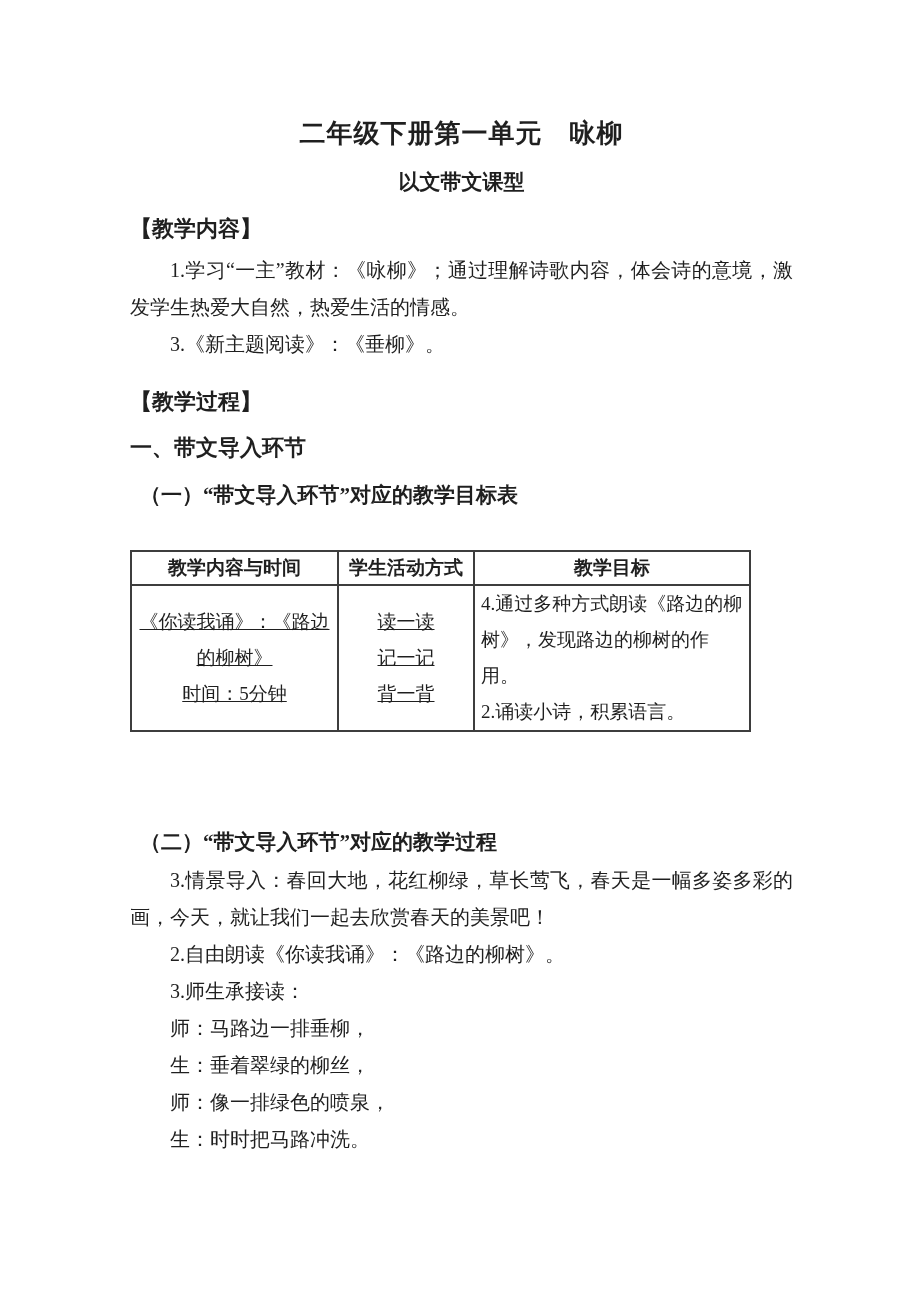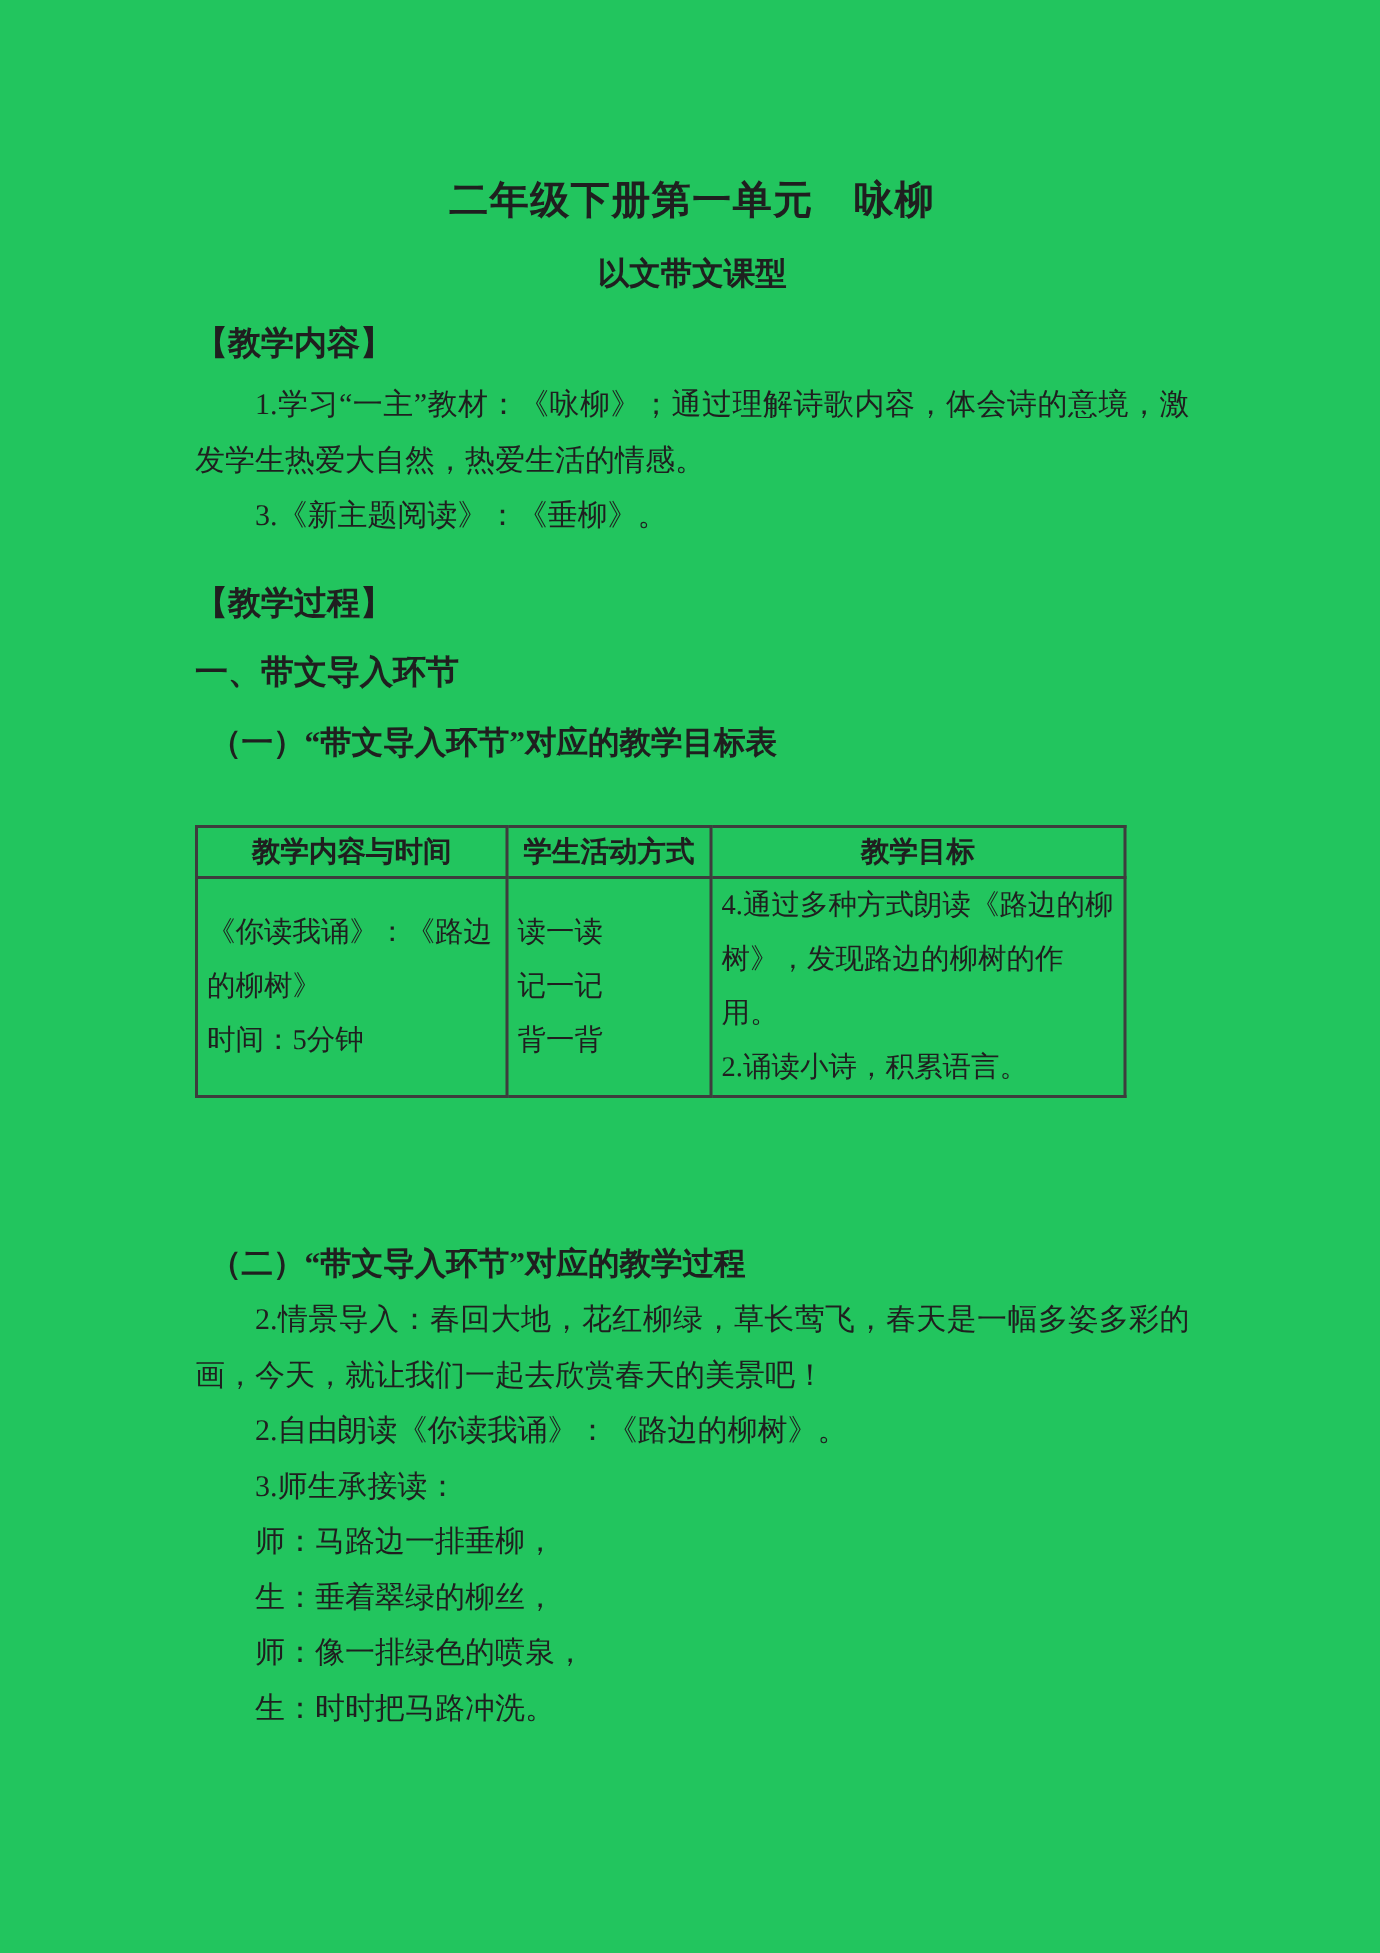--- a/index.html
+++ b/index.html
@@ -1,21 +1,21 @@
 <!DOCTYPE html>
 <html><head>
 <meta charset="utf-8">
 <style>
   html, body { margin: 0; padding: 0; background: #e8e8e8; }
   .page {
     position: relative;
     width: 920px;
     height: 1302px;
     margin: 0 auto;
-    background: #22c55e;
+    background: #ffffff;
     box-sizing: border-box;
     padding: 117px 127px 0 130px;
     overflow: hidden;
     font-family: "Liberation Serif", "DejaVu Serif", serif;
     color: #1f1f1f;
   }
   .doc-title {
     margin: 0;
     font-size: 26px;
     line-height: 34px;
@@ -76,21 +76,21 @@
     font-weight: bold;
     text-align: center;
     font-size: 19px;
   }
   .goals-table td {
     height: 110px;
     vertical-align: middle;
     line-height: 36px;
   }
   .goals-table td p { margin: 0; }
-  .cell-center { text-align: left; }
+  .cell-center { text-align: center; text-decoration: underline; }
   .cell-left { text-align: left; }
   .col-content { width: 207px; }
   .col-activity { width: 136px; }
   .col-goal { width: 276px; }
 </style>
 </head>
 <body>
 
 <div class="page">
 
@@ -131,21 +131,21 @@
         </td>
         <td class="cell-left">
           <p>4.通过多种方式朗读《路边的柳树》，发现路边的柳树的作用。</p>
           <p>2.诵读小诗，积累语言。</p>
         </td>
       </tr>
     </tbody>
   </table>
 
   <h5 class="h-level2 second">（二）“带文导入环节”对应的教学过程</h5>
-  <p class="body-para step-first">2.情景导入：春回大地，花红柳绿，草长莺飞，春天是一幅多姿多彩的画，今天，就让我们一起去欣赏春天的美景吧！</p>
+  <p class="body-para step-first">3.情景导入：春回大地，花红柳绿，草长莺飞，春天是一幅多姿多彩的画，今天，就让我们一起去欣赏春天的美景吧！</p>
   <p class="body-para">2.自由朗读《你读我诵》：《路边的柳树》。</p>
   <p class="body-para">3.师生承接读：</p>
   <p class="body-para">师：马路边一排垂柳，</p>
   <p class="body-para">生：垂着翠绿的柳丝，</p>
   <p class="body-para">师：像一排绿色的喷泉，</p>
   <p class="body-para">生：时时把马路冲洗。</p>
 
 </div>
 
 </body></html>

